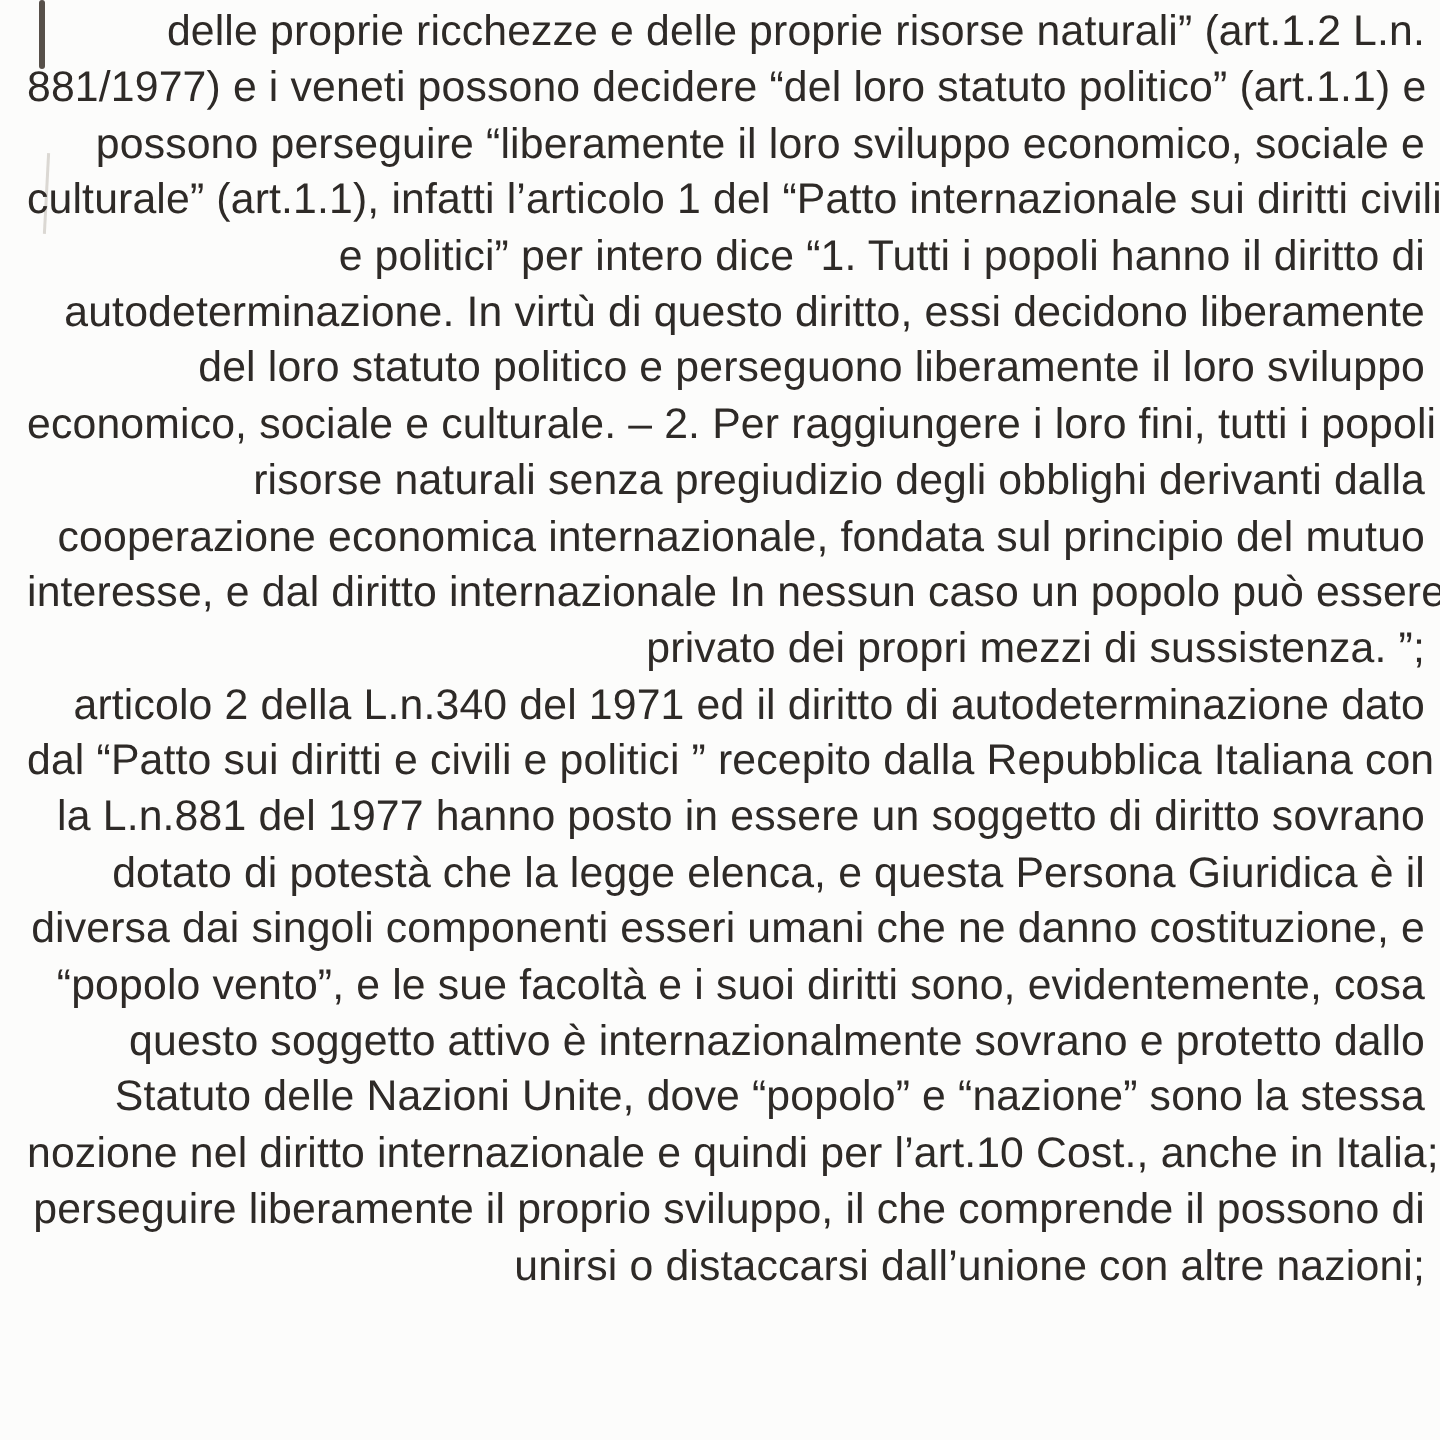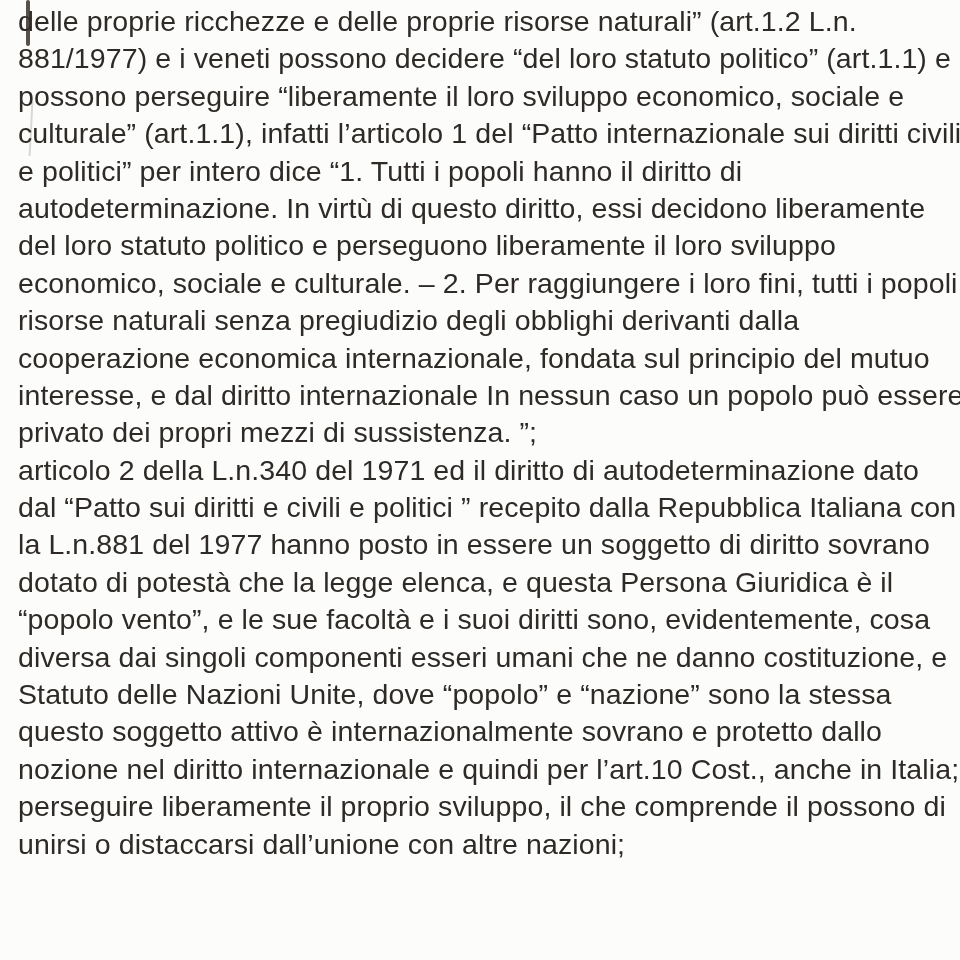--- a/index.html
+++ b/index.html
@@ -25,20 +25,21 @@
     left: 18px;
     right: 10px;
     color: #2e2a27;
     font-size: 28.5px;
     line-height: 37.4px;
     letter-spacing: 0.1px;
     white-space: nowrap;
   }
   .text-line {
     height: 37.4px;
+    text-align: right;
   }
   
   .artifact-dark {
     position: absolute;
     left: 26px;
     top: 0;
     width: 4px;
     height: 46px;
     background: #57504a;
     border-radius: 2px;
@@ -70,21 +71,21 @@
     <div class="text-line">del loro statuto politico e perseguono liberamente il loro sviluppo</div>
     <div class="text-line">economico, sociale e culturale. – 2. Per raggiungere i loro fini, tutti i popoli</div>
     <div class="text-line">risorse naturali senza pregiudizio degli obblighi derivanti dalla</div>
     <div class="text-line">cooperazione economica internazionale, fondata sul principio del mutuo</div>
     <div class="text-line">interesse, e dal diritto internazionale In nessun caso un popolo può essere</div>
     <div class="text-line">privato dei propri mezzi di sussistenza. ”;</div>
     <div class="text-line">articolo 2 della L.n.340 del 1971 ed il diritto di autodeterminazione dato</div>
     <div class="text-line">dal “Patto sui diritti e civili e politici ” recepito dalla Repubblica Italiana con</div>
     <div class="text-line">la L.n.881 del 1977 hanno posto in essere un soggetto di diritto sovrano</div>
     <div class="text-line">dotato di potestà che la legge elenca, e questa Persona Giuridica è il</div>
+    <div class="text-line">diversa dai singoli componenti esseri umani che ne danno costituzione, e</div>
     <div class="text-line">“popolo vento”, e le sue facoltà e i suoi diritti sono, evidentemente, cosa</div>
-    <div class="text-line">diversa dai singoli componenti esseri umani che ne danno costituzione, e</div>
+    <div class="text-line">questo soggetto attivo è internazionalmente sovrano e protetto dallo</div>
     <div class="text-line">Statuto delle Nazioni Unite, dove “popolo” e “nazione” sono la stessa</div>
-    <div class="text-line">questo soggetto attivo è internazionalmente sovrano e protetto dallo</div>
     <div class="text-line">nozione nel diritto internazionale e quindi per l’art.10 Cost., anche in Italia;</div>
     <div class="text-line">perseguire liberamente il proprio sviluppo, il che comprende il possono di</div>
     <div class="text-line">unirsi o distaccarsi dall’unione con altre nazioni;</div>
   </div>
 </div>
 
 </body></html>

